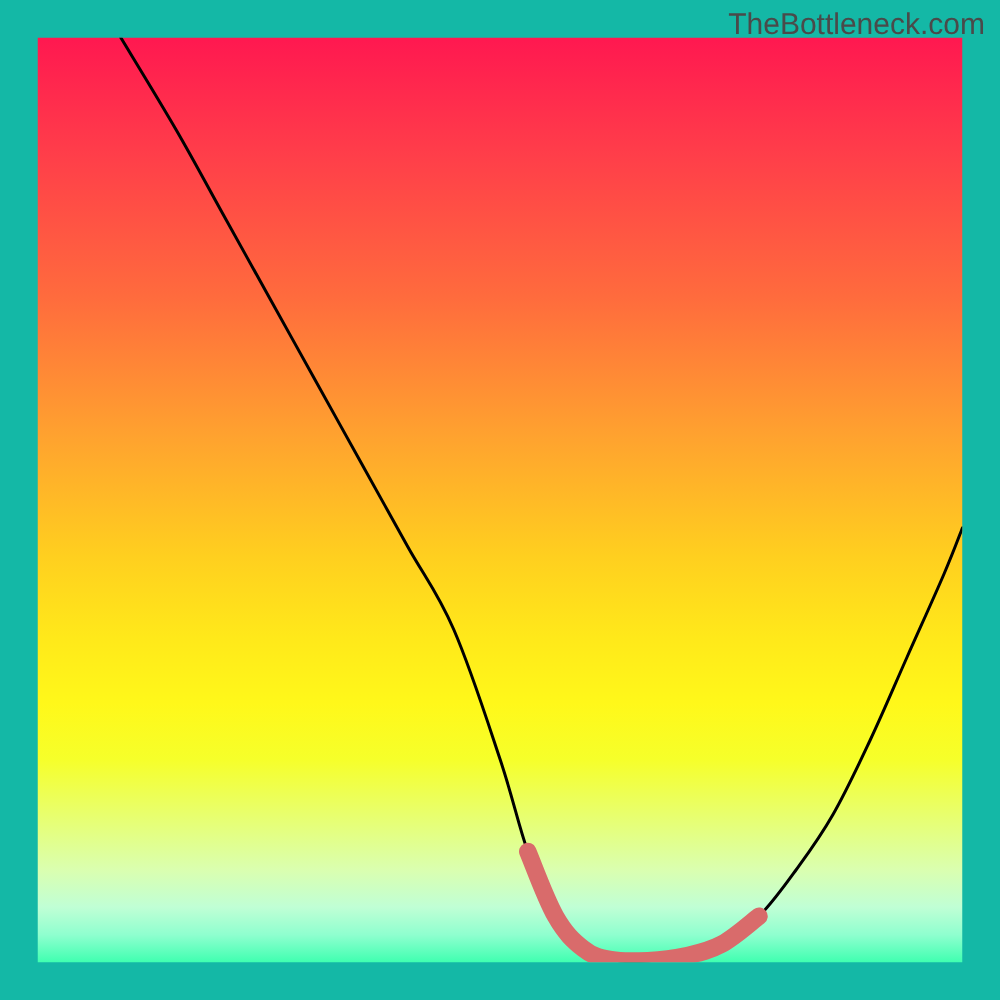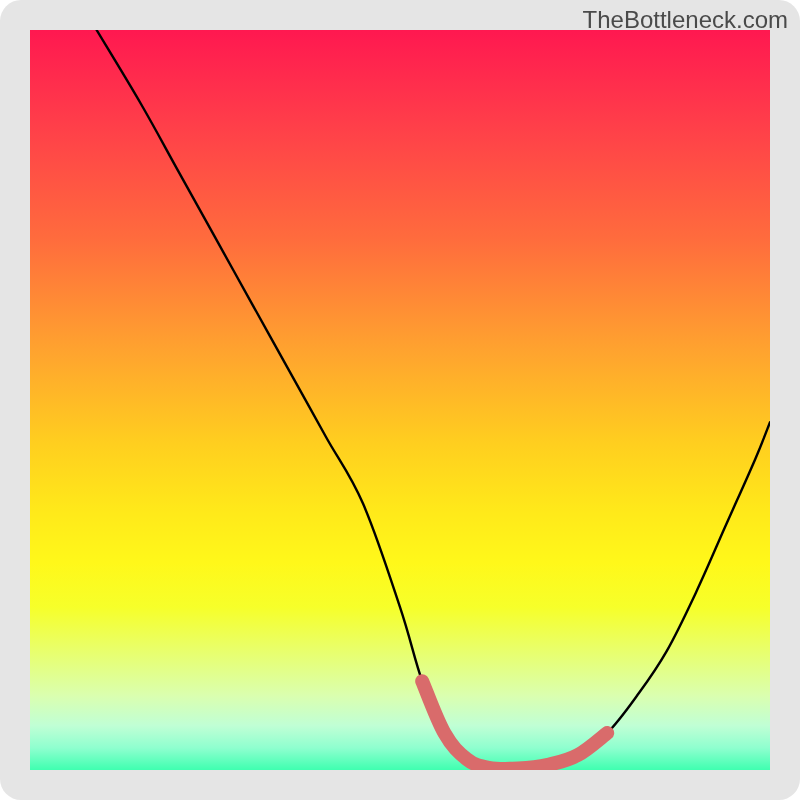--- a/index.html
+++ b/index.html
@@ -1,22 +1,21 @@
 <!DOCTYPE html>
 <html><head>
 <meta charset="utf-8">
 <style>
   * { margin: 0; padding: 0; box-sizing: border-box; }
   html, body { width: 800px; height: 800px; overflow: hidden; }
   .frame {
     width: 800px;
     height: 800px;
-    background: #e5e5e5;
+    background: #14b8a6;
     position: relative;
-    border-radius: 21px;
   }
   .watermark {
     position: absolute;
     top: 6px;
     right: 12px;
     color: #4a4a4a;
     font-family: Arial, Helvetica, sans-serif;
     font-size: 24px;
     font-weight: 400;
     z-index: 4;

